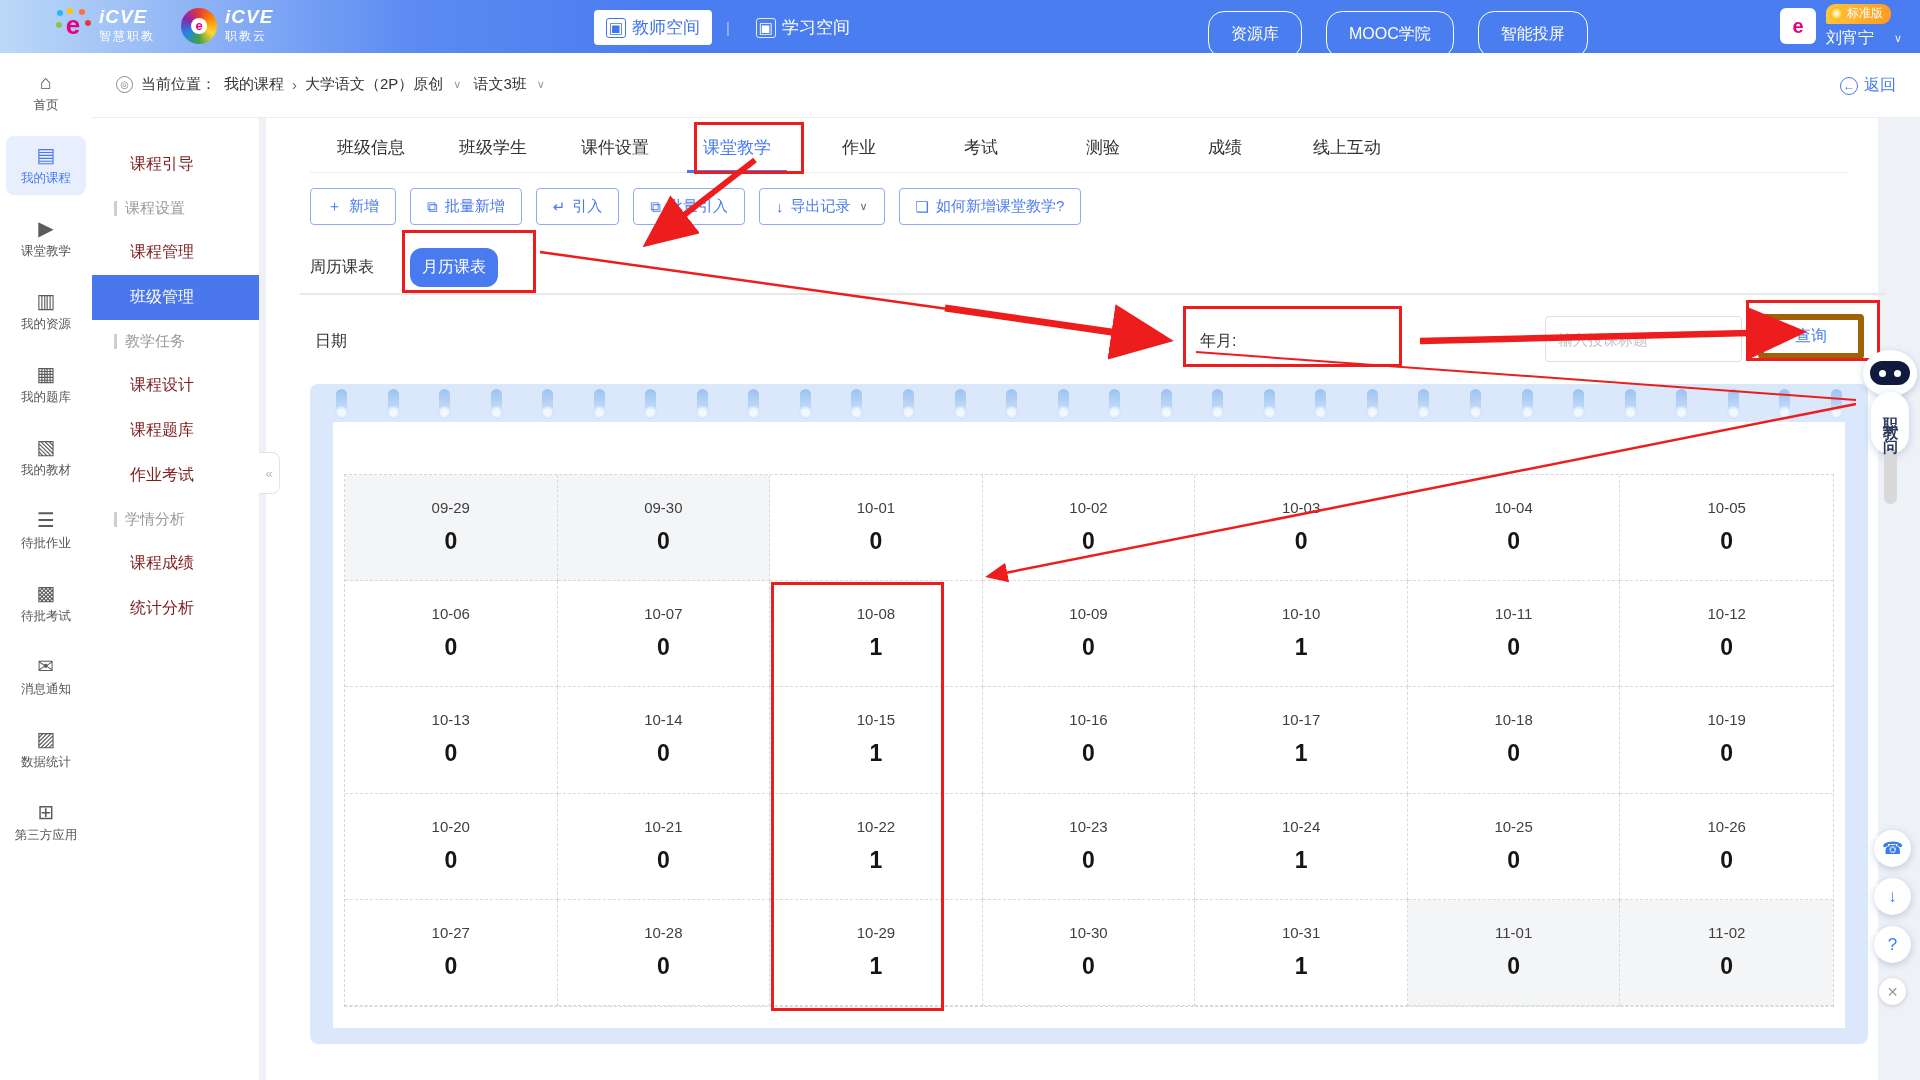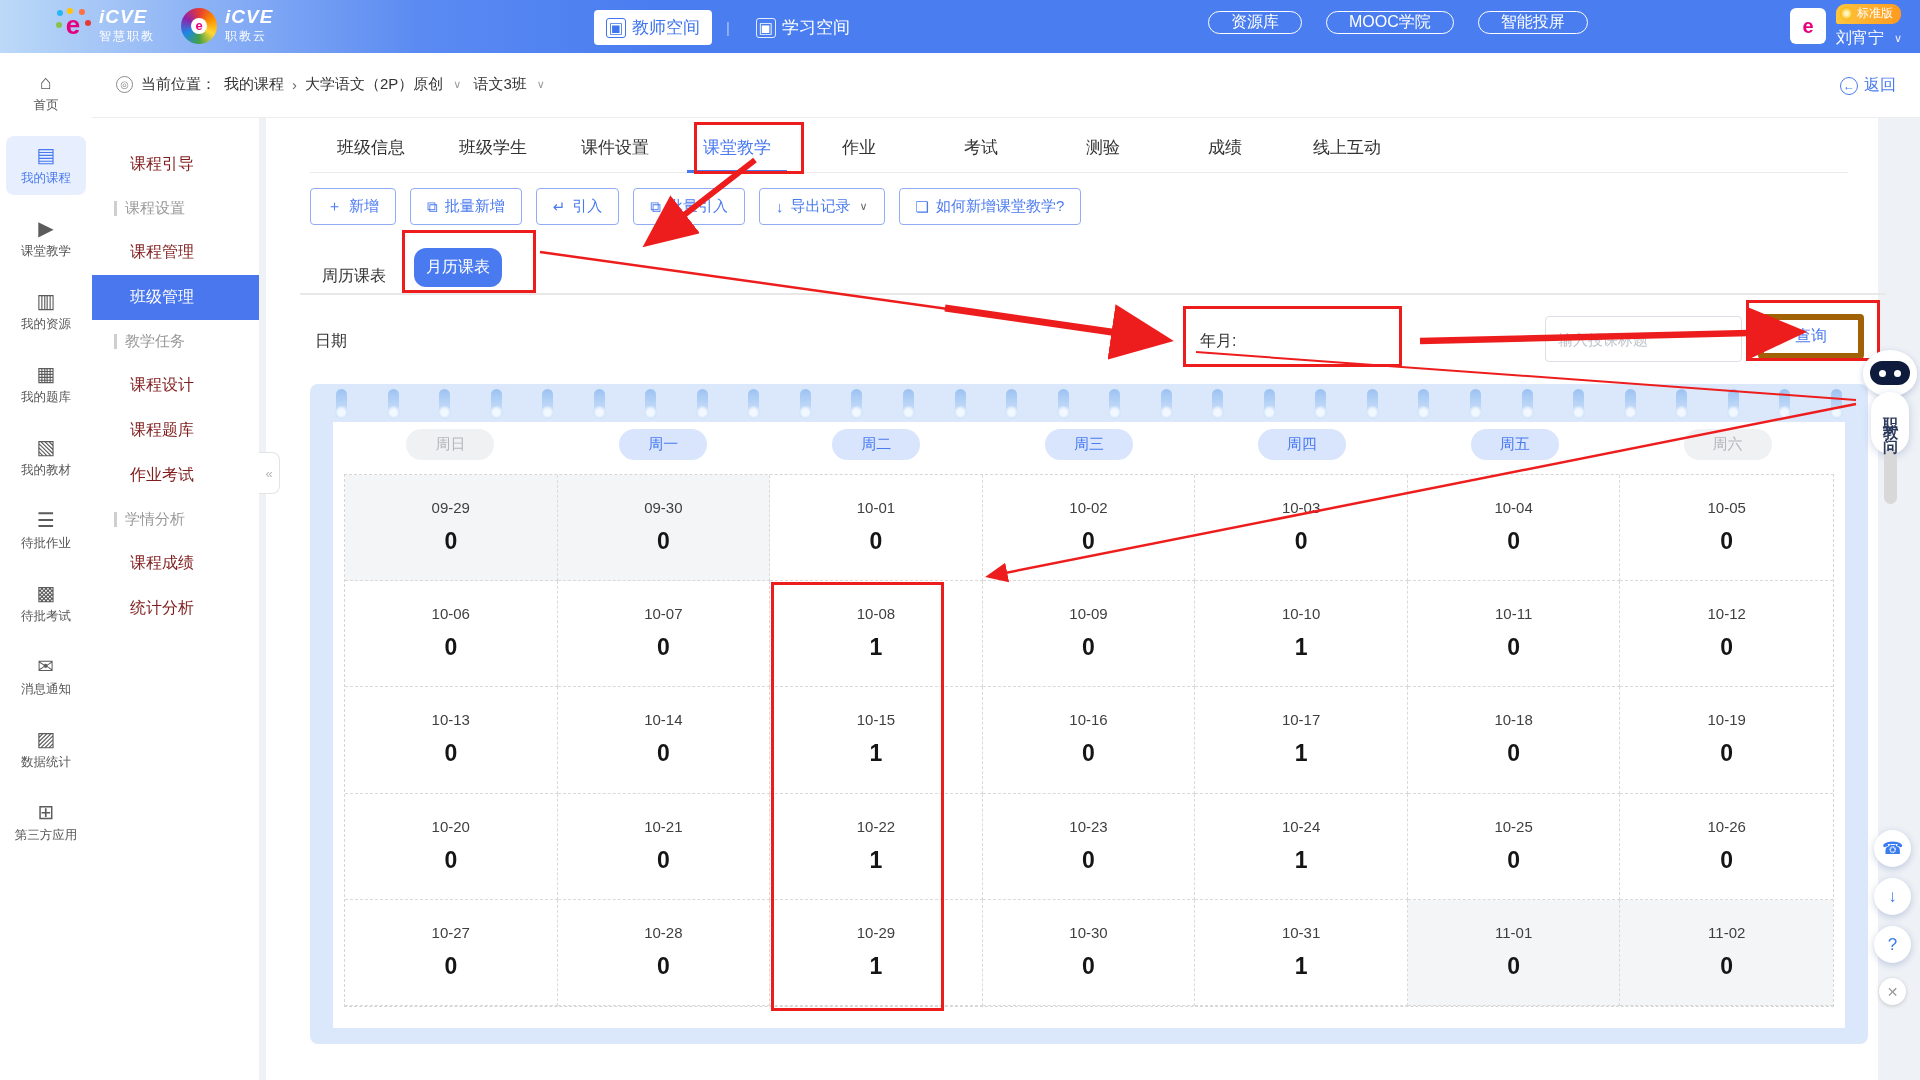--- a/index.html
+++ b/index.html
@@ -21,29 +21,29 @@
   .logo-text b { display:block; color:#fff; font-size:19px; font-style:italic; letter-spacing:1px; }
   .logo-text i { display:block; color:#fff; font-size:12px; font-style:normal; letter-spacing:2px; }
   .space-nav { position:absolute; left:594px; top:10px; display:flex; align-items:center; gap:14px; }
   .space-item { display:flex; align-items:center; gap:6px; font-size:17px; color:#fff; padding:6px 12px; border-radius:4px; cursor:pointer; }
   .space-item .sicon { font-size:15px; border:1px solid rgba(255,255,255,.85); border-radius:3px; width:20px; height:20px;
     display:inline-flex; align-items:center; justify-content:center; }
   .space-item.active { background:#fff; color:#3f74ee; }
   .space-item.active .sicon { border-color:#3f74ee; color:#3f74ee; }
   .space-sep { color:rgba(255,255,255,.55); font-size:15px; }
   .quick-links { position:absolute; left:1208px; top:11px; display:flex; gap:24px; }
-  .qpill { border:1px solid #fff; color:#fff; border-radius:16px; font-size:16px; padding:0 22px; cursor:pointer; white-space:nowrap;text-align:right; }
+  .qpill { border:1px solid #fff; color:#fff; border-radius:16px; font-size:16px; padding:12px 22px; cursor:pointer; white-space:nowrap;text-align:right; }
   .user-area { position:absolute; right:18px; top:4px; display:flex; gap:10px; }
   .avatar { width:36px; height:36px; background:#fff; border-radius:6px; display:flex; align-items:center; justify-content:center;
     font-weight:bold; color:#e6007e; font-size:20px; margin-top:4px; }
   .user-col { display:flex; flex-direction:column; align-items:flex-start; }
   .badge { display:flex; align-items:center; gap:4px; background:linear-gradient(90deg,#ffc53d,#ff9a1f);
     color:#fff; font-size:12px; border-radius:9px 9px 9px 2px; padding:1px 8px 2px 4px; }
   .medal { width:13px; height:13px; border-radius:50%; background:radial-gradient(#fff3bf 20%,#f7b500 70%); display:inline-block; }
-  .uname { color:#fff; font-size:16px; margin-top:4px; display:flex; gap:10px; align-items:center; }
+  .uname { color:#fff; font-size:16px; margin-top:4px; display:flex; gap:20px; align-items:center; }
   .chev { font-size:11px; opacity:.9; }
 
   
   .crumbbar { position:absolute; left:92px; top:53px; width:1828px; height:65px; background:#fff; border-bottom:1px solid #ededed; z-index:4; }
   .crumb-left { position:absolute; left:24px; top:22px; display:flex; align-items:center; gap:8px; font-size:15px; color:#333; }
   .loc-icon { color:#8a8a8a; font-size:16px; border:1px solid #8a8a8a; border-radius:50%; width:17px; height:17px;
     display:inline-flex; align-items:center; justify-content:center; font-size:10px; }
   .crumb-sep { color:#666; }
   .crumb-chev { color:#9a9a9a; font-size:11px; margin:0 4px 0 2px; }
   .back-btn { position:absolute; right:24px; top:22px; color:#4a7af0; font-size:16px; display:flex; gap:6px; align-items:center; cursor:pointer; }
@@ -73,21 +73,21 @@
   .tab { width:122px; text-align:center; font-size:17px; color:#333; padding-top:18px; cursor:pointer; position:relative; }
   .tab.active { color:#4a7af0; }
   .tab.active::after { content:""; position:absolute; left:11px; right:11px; bottom:-1px; height:3px; background:#4a7af0; }
 
   .toolbar { position:absolute; left:44px; top:70px; display:flex; gap:14px; }
   .tbtn { display:flex; align-items:center; gap:7px; height:37px; padding:0 16px; background:#fff; border:1px solid #91acf3;
     border-radius:4px; color:#4a7af0; font-size:15px; cursor:pointer; white-space:nowrap; }
   .tbtn .ticon { font-size:15px; }
   .tbtn .tdrop { font-size:11px; color:#666; margin-left:2px; }
 
-  .viewtabs { position:absolute; left:56px; top:130px; display:flex; gap:28px; align-items:flex-end; }
+  .viewtabs { position:absolute; left:44px; top:130px; display:flex; gap:36px; align-items:center; }
   .vtab { font-size:16px; color:#333; cursor:pointer; }
   .vtab.active { background:#4a7af0; color:#fff; border-radius:12px; padding:9px 12px; }
   .subdivider { position:absolute; left:34px; top:175px; width:1586px; border-top:2px solid #e8e8e8; }
 
   .f-label { position:absolute; font-size:16px; color:#333; }
   .date-input { position:absolute; left:996px; top:198px; width:253px; height:46px; border:1px solid #dcdfe6; border-radius:4px;
     display:flex; align-items:center; gap:8px; padding-left:12px; background:#fff; cursor:pointer; }
   .cal-ic { width:15px; height:15px; border:1.5px solid #b8bcc4; border-radius:2px; position:relative; }
   .cal-ic::before { content:""; position:absolute; left:2px; top:3px; right:2px; height:2px; background:#b8bcc4; }
   .date-value { font-size:15px; color:#5f6470; }
@@ -352,29 +352,20 @@
           <div class="pin"></div>
           <div class="pin"></div>
           <div class="pin"></div>
           <div class="pin"></div>
           <div class="pin"></div>
           <div class="pin"></div>
           <div class="pin"></div>
           <div class="pin"></div>
         </div>
       <div class="cal-inner">
-        <div class="day-row" id="dayRow">
-            <div class="day-pill muted">周日</div>
-            <div class="day-pill">周一</div>
-            <div class="day-pill">周二</div>
-            <div class="day-pill">周三</div>
-            <div class="day-pill">周四</div>
-            <div class="day-pill">周五</div>
-            <div class="day-pill muted">周六</div>
-          </div>
         <div class="cal-grid" id="calGrid">
             <div class="cal-cell muted">
               <div class="cal-date">09-29</div>
               <div class="cal-count">0</div>
             </div>
             <div class="cal-cell muted">
               <div class="cal-date">09-30</div>
               <div class="cal-count">0</div>
             </div>
             <div class="cal-cell">

